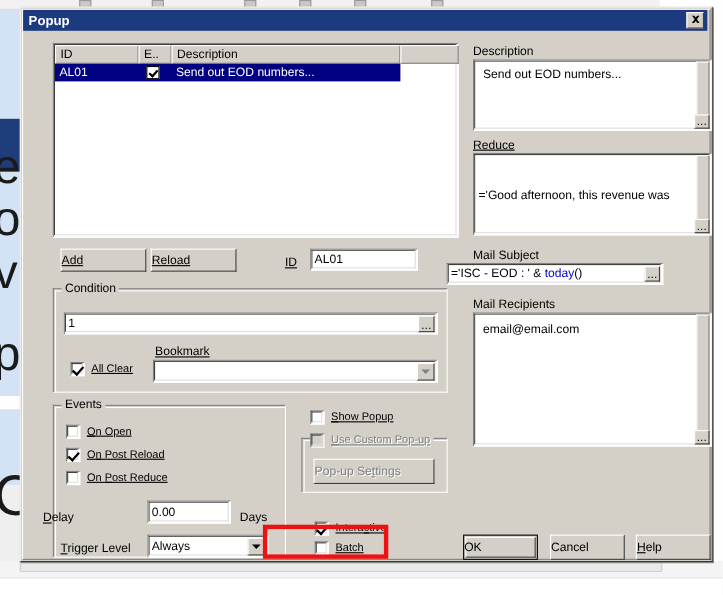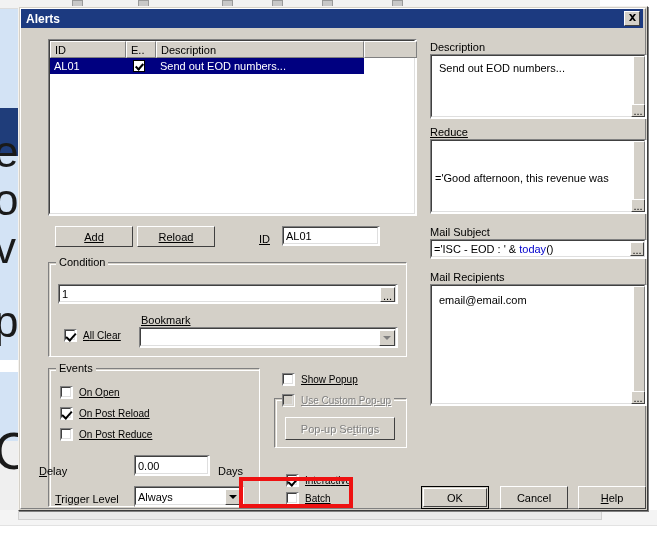--- a/index.html
+++ b/index.html
@@ -174,21 +174,20 @@
   
   .btn {
     background: #d4d0c8;
     border-top: 1px solid #ffffff;
     border-left: 1px solid #ffffff;
     border-right: 1px solid #404040;
     border-bottom: 1px solid #404040;
     box-sizing: border-box;
     display: flex;
     align-items: center;
-    justify-content: center;
     font-size: 11px;
     color: #000000;
     cursor: default;
     position: absolute;
   }
   .btn > span { position: relative; }
   .btn .u { text-decoration: underline; }
   .btn.default {
     border: 1px solid #000000;
   }
@@ -500,21 +499,21 @@
 
   <div class="bg-bottom-strip"></div>
   <div class="bg-shadow-box"></div>
   <div class="bg-bottom-strip2"></div>
 </div>
 
 <div id="dialog">
   <div id="dialog-inner"></div>
 
   <div id="titlebar">
-    <div id="title-text">Alerts</div>
+    <div id="title-text">Popup</div>
     <div id="close-btn">
       <svg width="9" height="9" viewBox="0 0 9 9">
         <path d="M1,0 L3,0 L4.5,2 L6,0 L8,0 L5.5,3.5 L8,7 L6,7 L4.5,5 L3,7 L1,7 L3.5,3.5 Z" fill="#000"></path>
       </svg>
     </div>
   </div>
 
   <div id="listview" class="sunken">
     <div class="sunken2" style="position:absolute;left:0;top:0;right:1px;bottom:1px;"></div>
 
@@ -653,21 +652,21 @@
     <div class="ta-body" style="left:4px;top:3px">
       <div>='Good afternoon, this revenue was</div>
       <div>'. Total revenue for today is: ' &amp;</div>
       
     </div>
     <div class="ta-scroll" style="height:71px"></div>
     <div class="ell-btn" style="right:1px;bottom:1px;width:14px;height:13px">...</div>
   </div>
 
   <div class="lbl" style="left:411px;top:219px">Mail Subject</div>
-  <div class="txt" style="left:411px;top:232px;width:217px;height:20px">
+  <div class="txt" style="left:387px;top:232px;width:197px;height:20px">
     <div class="txt-in"></div>
     <div class="txt-val"><span>='ISC - EOD : ' &amp; </span><span class="kw-blue">today</span><span>()</span></div>
     <div class="ell-btn" style="right:2px;top:2px;width:14px;height:14px">...</div>
   </div>
 
   <div class="lbl" style="left:411px;top:264px">Mail Recipients</div>
   <div class="ta" style="left:411px;top:277px;width:217px;height:122px">
     <div class="ta-in"></div>
     <div class="ta-body" style="left:8px;top:8px">email@email.com</div>
     <div class="ta-scroll" style="height:118px"></div>

